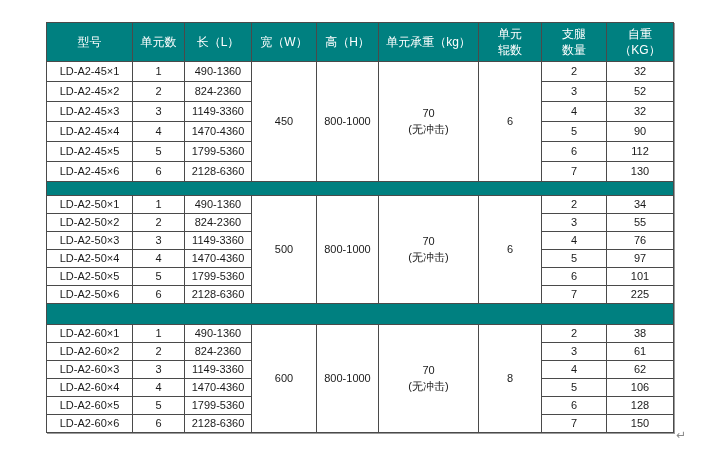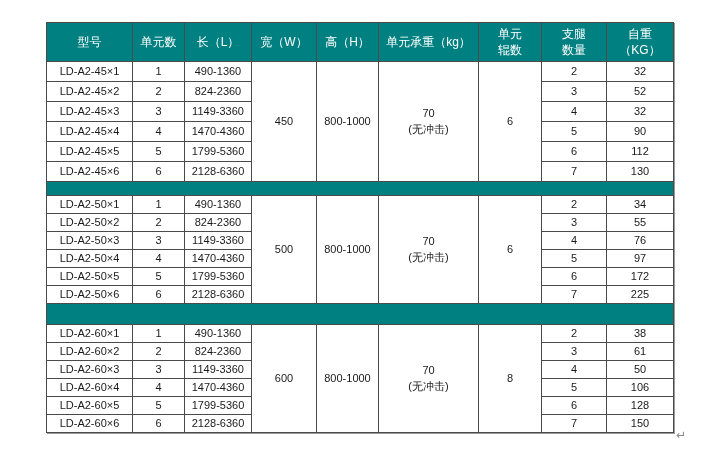--- a/index.html
+++ b/index.html
@@ -137,21 +137,21 @@
           <td>4</td>
           <td>1470-4360</td>
           <td>5</td>
           <td>97</td>
         </tr>
         <tr class="blk1">
           <td>LD-A2-50×5</td>
           <td>5</td>
           <td>1799-5360</td>
           <td>6</td>
-          <td>172</td>
+          <td>101</td>
         </tr>
         <tr class="blk1">
           <td>LD-A2-50×6</td>
           <td>6</td>
           <td>2128-6360</td>
           <td>7</td>
           <td>225</td>
         </tr>
         <tr class="seprow sep1">
           <td colspan="9"></td>
@@ -173,21 +173,21 @@
           <td>2</td>
           <td>824-2360</td>
           <td>3</td>
           <td>61</td>
         </tr>
         <tr class="blk2">
           <td>LD-A2-60×3</td>
           <td>3</td>
           <td>1149-3360</td>
           <td>4</td>
-          <td>50</td>
+          <td>62</td>
         </tr>
         <tr class="blk2">
           <td>LD-A2-60×4</td>
           <td>4</td>
           <td>1470-4360</td>
           <td>5</td>
           <td>106</td>
         </tr>
         <tr class="blk2">
           <td>LD-A2-60×5</td>

